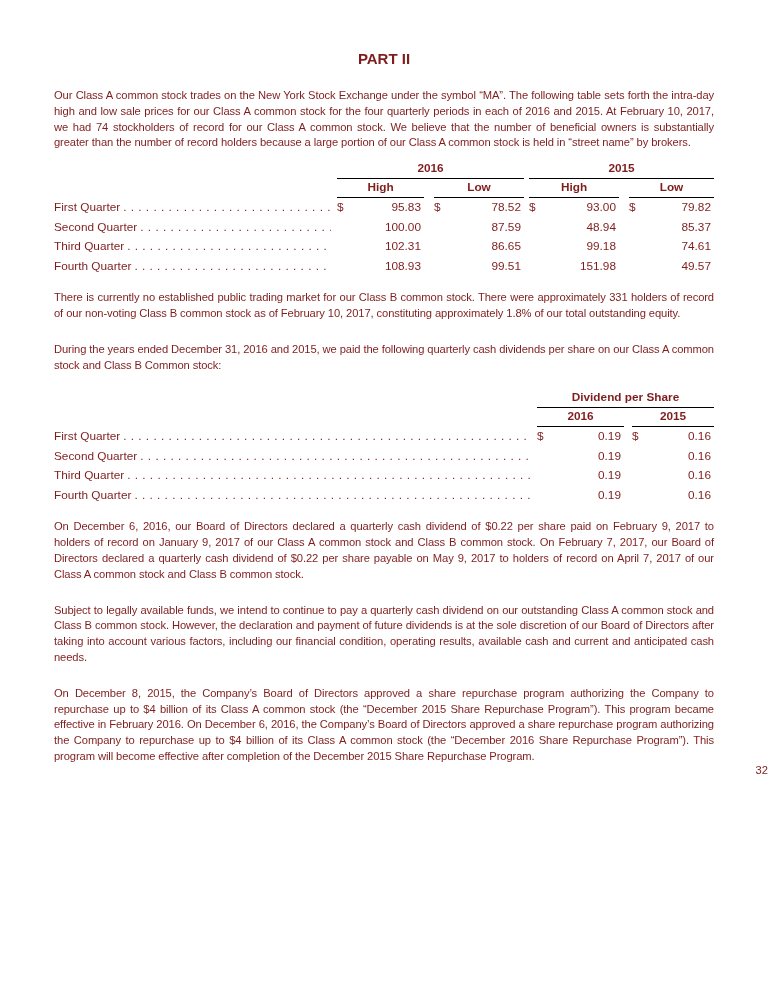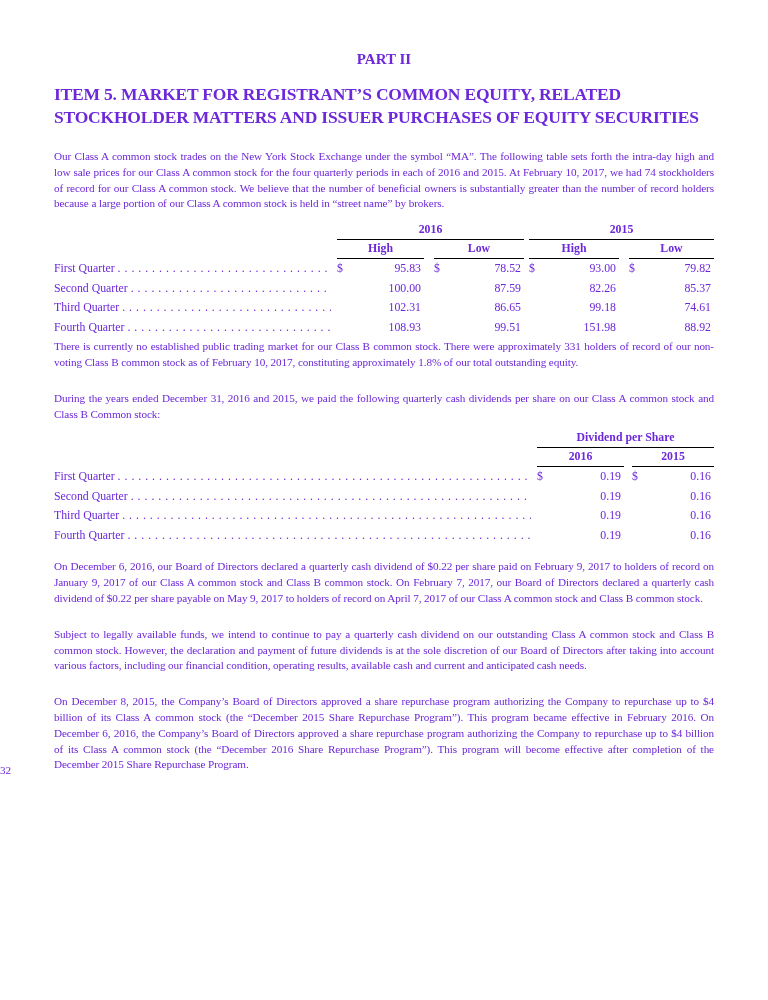--- a/index.html
+++ b/index.html
@@ -3,22 +3,22 @@
 <meta charset="utf-8">
 <style>
   * { margin: 0; padding: 0; box-sizing: border-box; }
   html, body { background: #ffffff; }
   .page {
     position: relative;
     width: 768px;
     height: 804px;
     margin: 0 auto;
     background: #ffffff;
-    color: #6d28d9;
-    font-family: Liberation Serif, serif;
+    color: #7f1d1d;
+    font-family: Liberation Sans, sans-serif;
     padding: 50px 54px 0 54px;
     overflow: hidden;
   }
   .part-title {
     text-align: center;
     font-size: 15px;
     line-height: 18px;
     font-weight: bold;
   }
   .item-heading {
@@ -89,32 +89,31 @@
   .pt-y2 { width: 185px; margin-left: 5px; }
   
   .dt-group { width: 177px; margin-left: 6px; }
   .dt-c1 { width: 87px; margin-left: 6px; }
   .dt-c2 { width: 82px; margin-left: 8px; }
   .footer {
     position: absolute;
     bottom: 28px;
     left: 0;
     width: 100%;
-    text-align: left;
+    text-align: right;
     font-size: 11.2px;
   }
 </style>
 </head>
 <body>
 
 <div class="page">
 
   <div class="part-title">PART II</div>
 
-  <div class="item-heading">ITEM 5.  MARKET FOR REGISTRANT’S COMMON EQUITY, RELATED STOCKHOLDER MATTERS AND ISSUER PURCHASES OF EQUITY SECURITIES</div>
 
 
   <p class="body">Our Class A common stock trades on the New York Stock Exchange under the symbol “MA”.  The following table sets forth the intra-day high and low sale prices for our Class A common stock for the four quarterly periods in each of 2016 and 2015.  At February 10, 2017, we had 74 stockholders of record for our Class A common stock.  We believe that the number of beneficial owners is substantially greater than the number of record holders because a large portion of our Class A common stock is held in “street name” by brokers.</p>
 
   <div class="fintable">
     <div class="trow hrow">
       <div class="spacer"></div>
       <div class="hcell pt-y1">2016</div>
       <div class="hcell pt-y2">2015</div>
     </div>
@@ -156,21 +155,21 @@
       <div class="vcell pt-c1">
           <span></span>
           <span>100.00</span>
         </div>
       <div class="vcell pt-c2">
           <span></span>
           <span>87.59</span>
         </div>
       <div class="vcell pt-c3">
           <span></span>
-          <span>82.26</span>
+          <span>48.94</span>
         </div>
       <div class="vcell pt-c4">
           <span></span>
           <span>85.37</span>
         </div>
     </div>
     <div class="trow tdata">
       <div class="tlabel">
           <span class="lbl">Third Quarter</span>
           <span class="dots"></span>
@@ -204,31 +203,31 @@
       <div class="vcell pt-c2">
           <span></span>
           <span>99.51</span>
         </div>
       <div class="vcell pt-c3">
           <span></span>
           <span>151.98</span>
         </div>
       <div class="vcell pt-c4">
           <span></span>
-          <span>88.92</span>
+          <span>49.57</span>
         </div>
     </div>
   </div>
 
-  <p class="body" style="margin-top:2px">There is currently no established public trading market for our Class B common stock.  There were approximately 331 holders of record of our non-voting Class B common stock as of February 10, 2017, constituting approximately 1.8% of our total outstanding equity.</p>
+  <p class="body" style="margin-top:14px">There is currently no established public trading market for our Class B common stock.  There were approximately 331 holders of record of our non-voting Class B common stock as of February 10, 2017, constituting approximately 1.8% of our total outstanding equity.</p>
 
 
   <p class="body">During the years ended December 31, 2016 and 2015, we paid the following quarterly cash dividends per share on our Class A common stock and Class B Common stock:</p>
 
-  <div class="fintable" style="margin-top:7px">
+  <div class="fintable" style="margin-top:16px">
     <div class="trow hrow">
       <div class="spacer"></div>
       <div class="hcell dt-group">Dividend per Share</div>
     </div>
     <div class="trow hrow">
       <div class="spacer"></div>
       <div class="hcell dt-c1">2016</div>
       <div class="hcell dt-c2">2015</div>
     </div>
 

